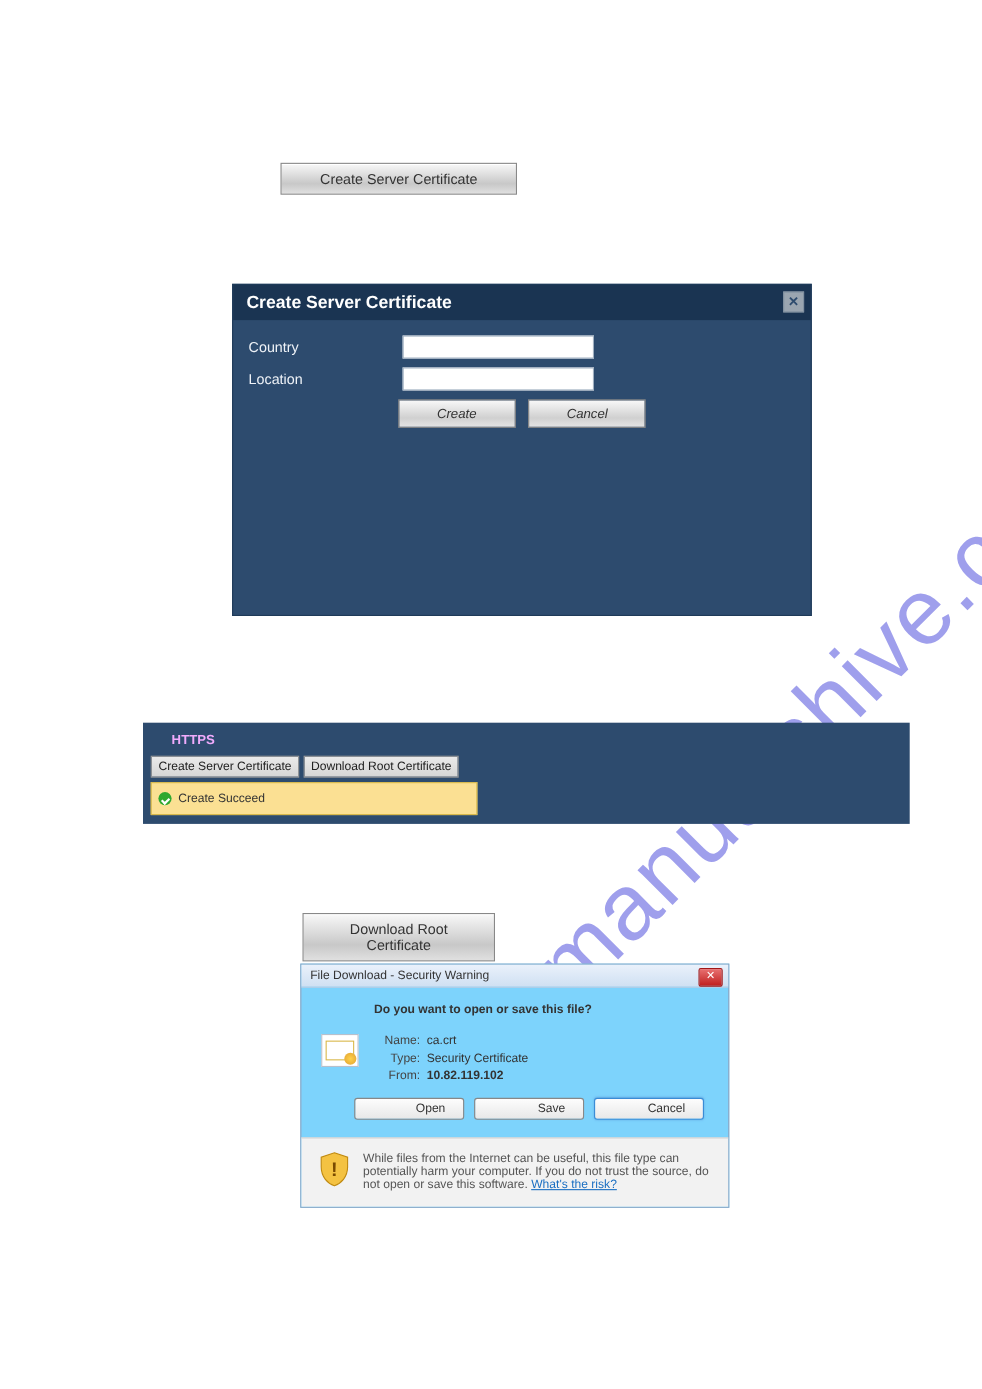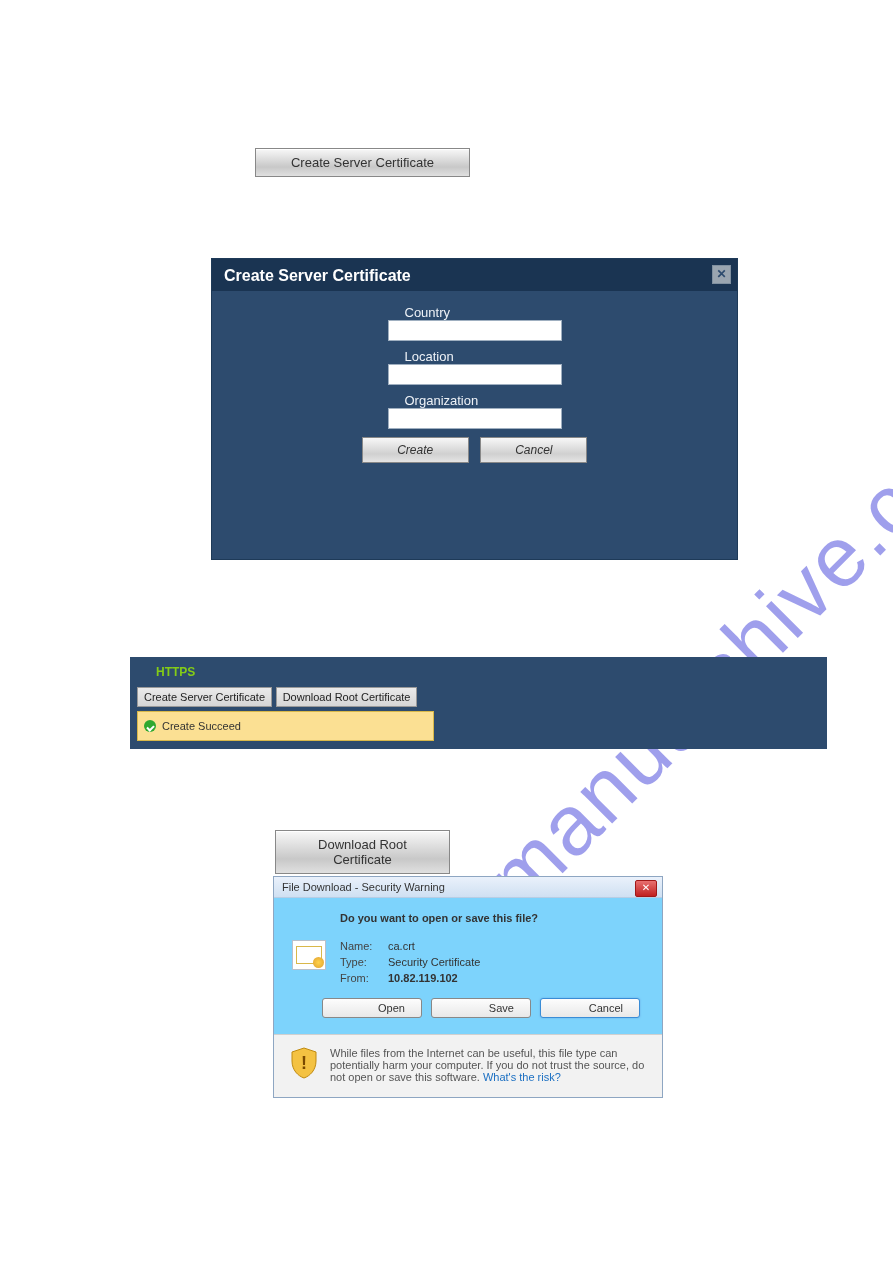--- a/index.html
+++ b/index.html
@@ -69,21 +69,21 @@
     width: 17px; height: 17px;
     background: #9aa5b0;
     color: #2d4b6e;
     font-size: 12px;
     line-height: 17px;
     text-align: center;
     cursor: pointer;
     border: 1px solid #8090a0;
   }
   .modal-body { padding: 14px 14px 0 14px; }
-  .form-row { display: flex; align-items: center; margin-bottom: 8px; flex-direction: column; }
+  .form-row { display: flex; align-items: center; margin-bottom: 8px; }
   .form-label { width: 140px; color: #eef2f7; font-size: 13px; }
   .form-input {
     width: 172px; height: 19px;
     background: #fff;
     border: 1px solid #9fafc0;
   }
   .modal-buttons { text-align: center; margin-top: 6px; }
   .modal-btn {
     display: inline-block;
     width: 105px; height: 24px; line-height: 24px;
@@ -99,21 +99,21 @@
 
   
   .https-panel {
     position: absolute;
     left: 130px; top: 657px;
     width: 697px;
     background: #2d4b6e;
     padding-bottom: 8px;
     z-index: 2;
   }
-  .https-title { color:#84cc16; font-weight:bold; font-size:12px; padding:8px 0 8px 26px; }
+  .https-title { color:#f0abfc; font-weight:bold; font-size:12px; padding:8px 0 8px 26px; }
   .https-btn-row { padding-left: 7px; }
   .https-small-btn {
     display:inline-block;
     background: linear-gradient(#eaeaea,#d6d6d6);
     border:1px solid #999;
     font-size:11px;
     padding:3px 6px;
     cursor:pointer;
     color:#222;
   }
@@ -189,21 +189,21 @@
   }
   .cert-icon::after{
     content:'';
     position:absolute;
     left:20px;top:16px;
     width:11px;height:11px;border-radius:50%;
     background:radial-gradient(circle,#ffd24a,#e0a030);
   }
   .win-details { font-size:11px; }
   .win-details div { margin-bottom:4px; display:flex; }
-  .win-dl-label { width:42px; text-align:left; margin-right:6px; color:#444;}
+  .win-dl-label { width:42px; text-align:right; margin-right:6px; color:#444;}
   .win-btn-row { text-align:right; padding:10px 4px 6px 0;}
   .win-btn {
     display:inline-block;
     width:66px;
     padding:3px 16px;
     background:linear-gradient(#fdfdfd,#e8e8e8);
     border:1px solid #888;
     border-radius:3px;
     margin-left:6px;
     cursor:pointer;
@@ -217,45 +217,41 @@
     gap:12px;
     background:#f2f2f2;
     font-size:11px;
     color:#555;
   }
   .shield-icon {
     width:28px;height:32px;
     position:relative;
   }
   .shield-icon svg{width:28px;height:32px;}
-  .win-warning a { color:#1b6fc2; cursor:pointer;}
+  .win-warning a { color:#1b6fc2; text-decoration:underline; cursor:pointer;}
 </style>
 </head>
 <body>
 
 <div class="watermark">manualshive.com</div>
 
 <div class="silver-btn top1">Create Server Certificate</div>
 
 <div class="modal">
   <div class="modal-title-bar">
     <span>Create Server Certificate</span>
     <div class="modal-close">✕</div>
   </div>
   <div class="modal-body">
     <div class="form-row">
       <div class="form-label">Country</div>
       <div class="form-input"></div>
     </div>
     <div class="form-row">
       <div class="form-label">Location</div>
-      <div class="form-input"></div>
-    </div>
-    <div class="form-row">
-      <div class="form-label">Organization</div>
       <div class="form-input"></div>
     </div>
     <div class="modal-buttons">
       <div class="modal-btn">Create</div>
       <div class="modal-btn">Cancel</div>
     </div>
   </div>
 </div>
 
 <div class="https-panel">

